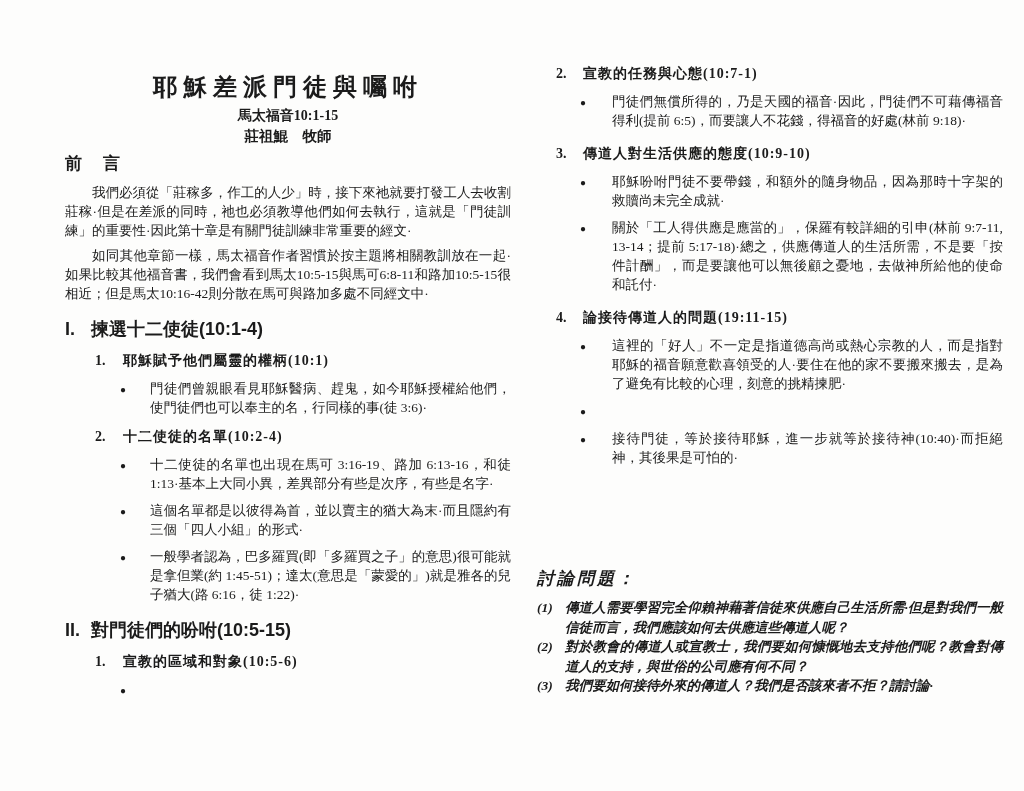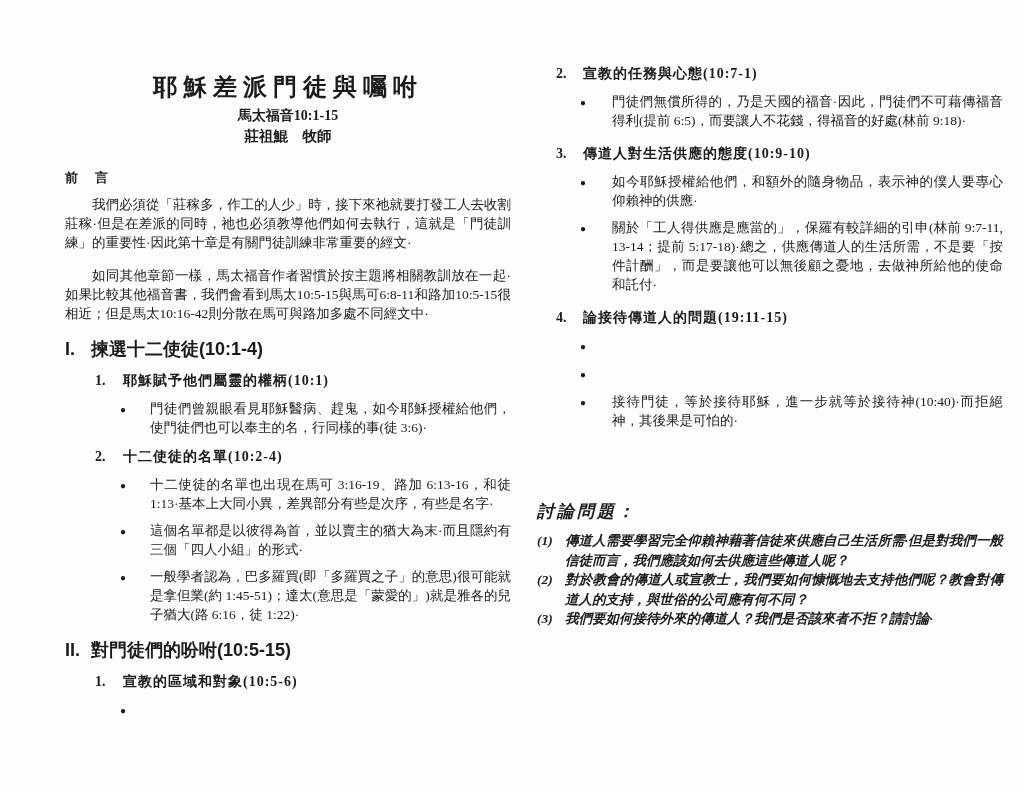--- a/index.html
+++ b/index.html
@@ -21,31 +21,31 @@
   .doc-title{
     margin:0;
     font-size:24px;font-weight:bold;
     letter-spacing:6px;
     line-height:30px;
   }
   .doc-subtitle{font-size:14px;font-weight:bold;line-height:21px;margin-top:3px;}
   .doc-author{font-size:14.5px;font-weight:bold;line-height:21px;font-family:Liberation Serif, serif;}
 
   .preface-heading{
-    margin:22px 0 0 0;
-    font-size:13px;font-weight:bold;
+    margin:5px 0 0 0;
+    font-size:17px;font-weight:bold;
     letter-spacing:2px;
   }
   .body-para{
     margin:8px 0 0 0;
     font-size:13.5px;line-height:19px;
     text-align:justify;
     text-indent:2em;
   }
-  .body-para + .body-para{margin-top:14px;}
+  .body-para + .body-para{margin-top:6px;}
 
   
   .section{margin-top:14px;}
   .section-heading{
     display:flex;
     font-family:"Liberation Sans","DejaVu Sans",sans-serif;
     font-size:18px;font-weight:bold;
     line-height:24px;
   }
   .sec-num{width:26px;flex:none;}
@@ -70,21 +70,21 @@
 
   
   .col-right .item-heading{padding-left:19px;}
   .col-right .item-num{width:27px;}
   .col-right .bullet-row{padding-left:43px;}
   .col-right .bullet-marker{width:32px;}
   .col-right .outline-item{margin-top:0;}
   .col-right .outline-item + .outline-item{margin-top:14px;}
 
   
-  .discussion{margin-top:70px;font-style:italic;font-family:Liberation Serif, serif;}
+  .discussion{margin-top:100px;font-style:italic;font-family:Liberation Serif, serif;}
   .discussion-heading{
     margin:0;
     font-size:17px;font-weight:bold;
     letter-spacing:3px;
   }
   .question-row{
     display:flex;
     margin-top:0;
     font-size:13.5px;font-weight:bold;
     line-height:19.5px;
@@ -178,35 +178,36 @@
       </div>
     </div>
 
     <div class="outline-item">
       <div class="item-heading">
         <span class="item-num">3.</span>
         <span class="item-title">傳道人對生活供應的態度(10:9-10)</span>
       </div>
       <div class="bullet-row">
         <span class="bullet-marker"></span>
-        <span class="bullet-text">如今耶穌授權給他們，和額外的隨身物品，表示神的僕人要專心仰賴神的供應·</span>
+        <span class="bullet-text">耶穌吩咐門徒不要帶錢，和額外的隨身物品，因為那時十字架的救贖尚未完全成就·</span>
       </div>
       <div class="bullet-row">
         <span class="bullet-marker"></span>
         <span class="bullet-text">關於「工人得供應是應當的」，保羅有較詳細的引申(林前 9:7-11, 13-14；提前 5:17-18)·總之，供應傳道人的生活所需，不是要「按件計酬」，而是要讓他可以無後顧之憂地，去做神所給他的使命和託付·</span>
       </div>
     </div>
 
     <div class="outline-item">
       <div class="item-heading">
         <span class="item-num">4.</span>
         <span class="item-title">論接待傳道人的問題(19:11-15)</span>
       </div>
       <div class="bullet-row">
         <span class="bullet-marker"></span>
+        <span class="bullet-text">這裡的「好人」不一定是指道德高尚或熱心宗教的人，而是指對耶穌的福音願意歡喜領受的人·要住在他的家不要搬來搬去，是為了避免有比較的心理，刻意的挑精揀肥·</span>
       </div>
       <div class="bullet-row">
         <span class="bullet-marker"></span>
       </div>
       <div class="bullet-row">
         <span class="bullet-marker"></span>
         <span class="bullet-text">接待門徒，等於接待耶穌，進一步就等於接待神(10:40)·而拒絕神，其後果是可怕的·</span>
       </div>
     </div>
 

